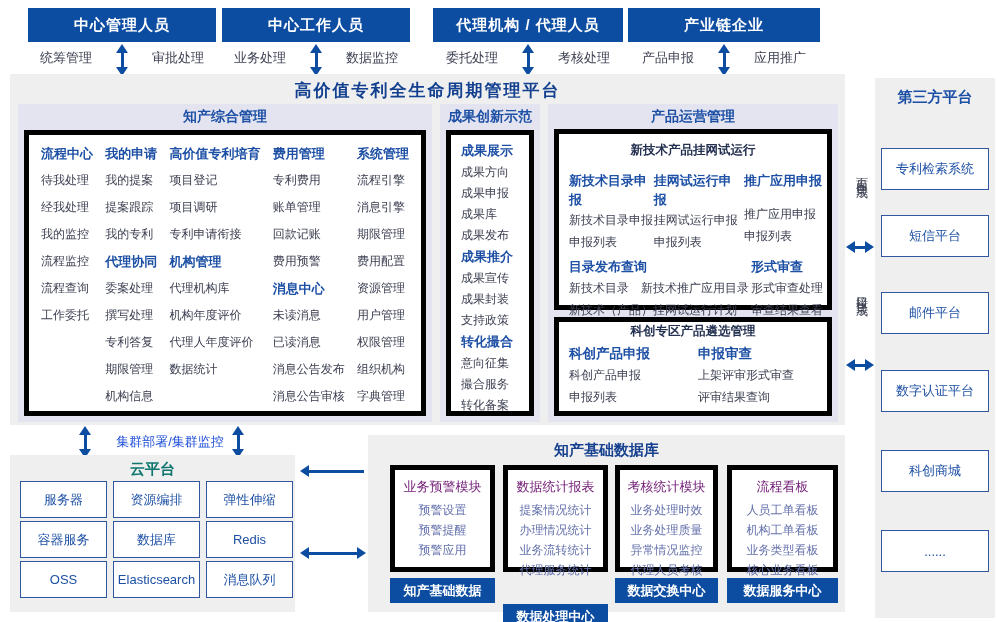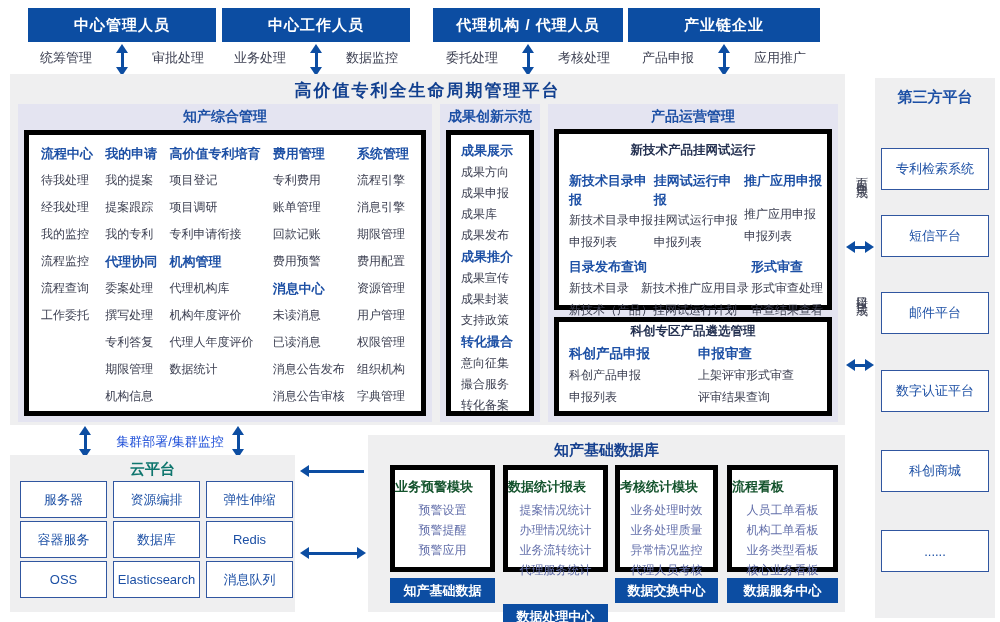--- a/index.html
+++ b/index.html
@@ -32,21 +32,21 @@
   .p-title{text-align:center;font-weight:bold;font-size:12.5px;color:#233050;padding-top:8px}
   .prow{display:flex;padding:6px 4px 0 10px}
   .pcol .ghead{min-height:38px;font-weight:bold;font-size:13px;color:#1d50a5;line-height:19px;padding-top:6px}
   .pcol .pit{font-size:12px;color:#3d4052;line-height:22px;white-space:nowrap}
   .inline-it{display:inline-block;margin-right:12px}
   
   .sbox{position:absolute;background:#fff;border:1px solid #3056a0;display:flex;
         align-items:center;justify-content:center;font-size:13px;color:#1d50a5}
   .core{position:absolute;background:#0c4da2;color:#fff;font-weight:bold;font-size:13px;
         display:flex;align-items:center;justify-content:center}
-  .mod-h{font-weight:bold;font-size:13px;color:#14532d;margin:8px 0 4px}
+  .mod-h{font-weight:normal;font-size:13px;color:#701a75;text-align:center;margin:8px 0 4px}
   .mod-i{font-size:12px;color:#6470ab;text-align:center;line-height:20px;white-space:nowrap}
   .vtext{writing-mode:vertical-rl;font-size:12px;color:#3d4052;letter-spacing:3px}
   .plain-label{font-size:13px;color:#1d4ed8;display:flex;align-items:center;justify-content:center}
   
   .varrow{position:absolute;width:14px}
   .varrow .vbar{position:absolute;left:5.5px;top:7px;bottom:7px;width:3px;background:#0c4da2}
   .varrow .vh-t{position:absolute;left:1px;top:0;width:0;height:0;
     border-left:6px solid transparent;border-right:6px solid transparent;border-bottom:9px solid #0c4da2}
   .varrow .vh-b{position:absolute;left:1px;bottom:0;width:0;height:0;
     border-left:6px solid transparent;border-right:6px solid transparent;border-top:9px solid #0c4da2}

